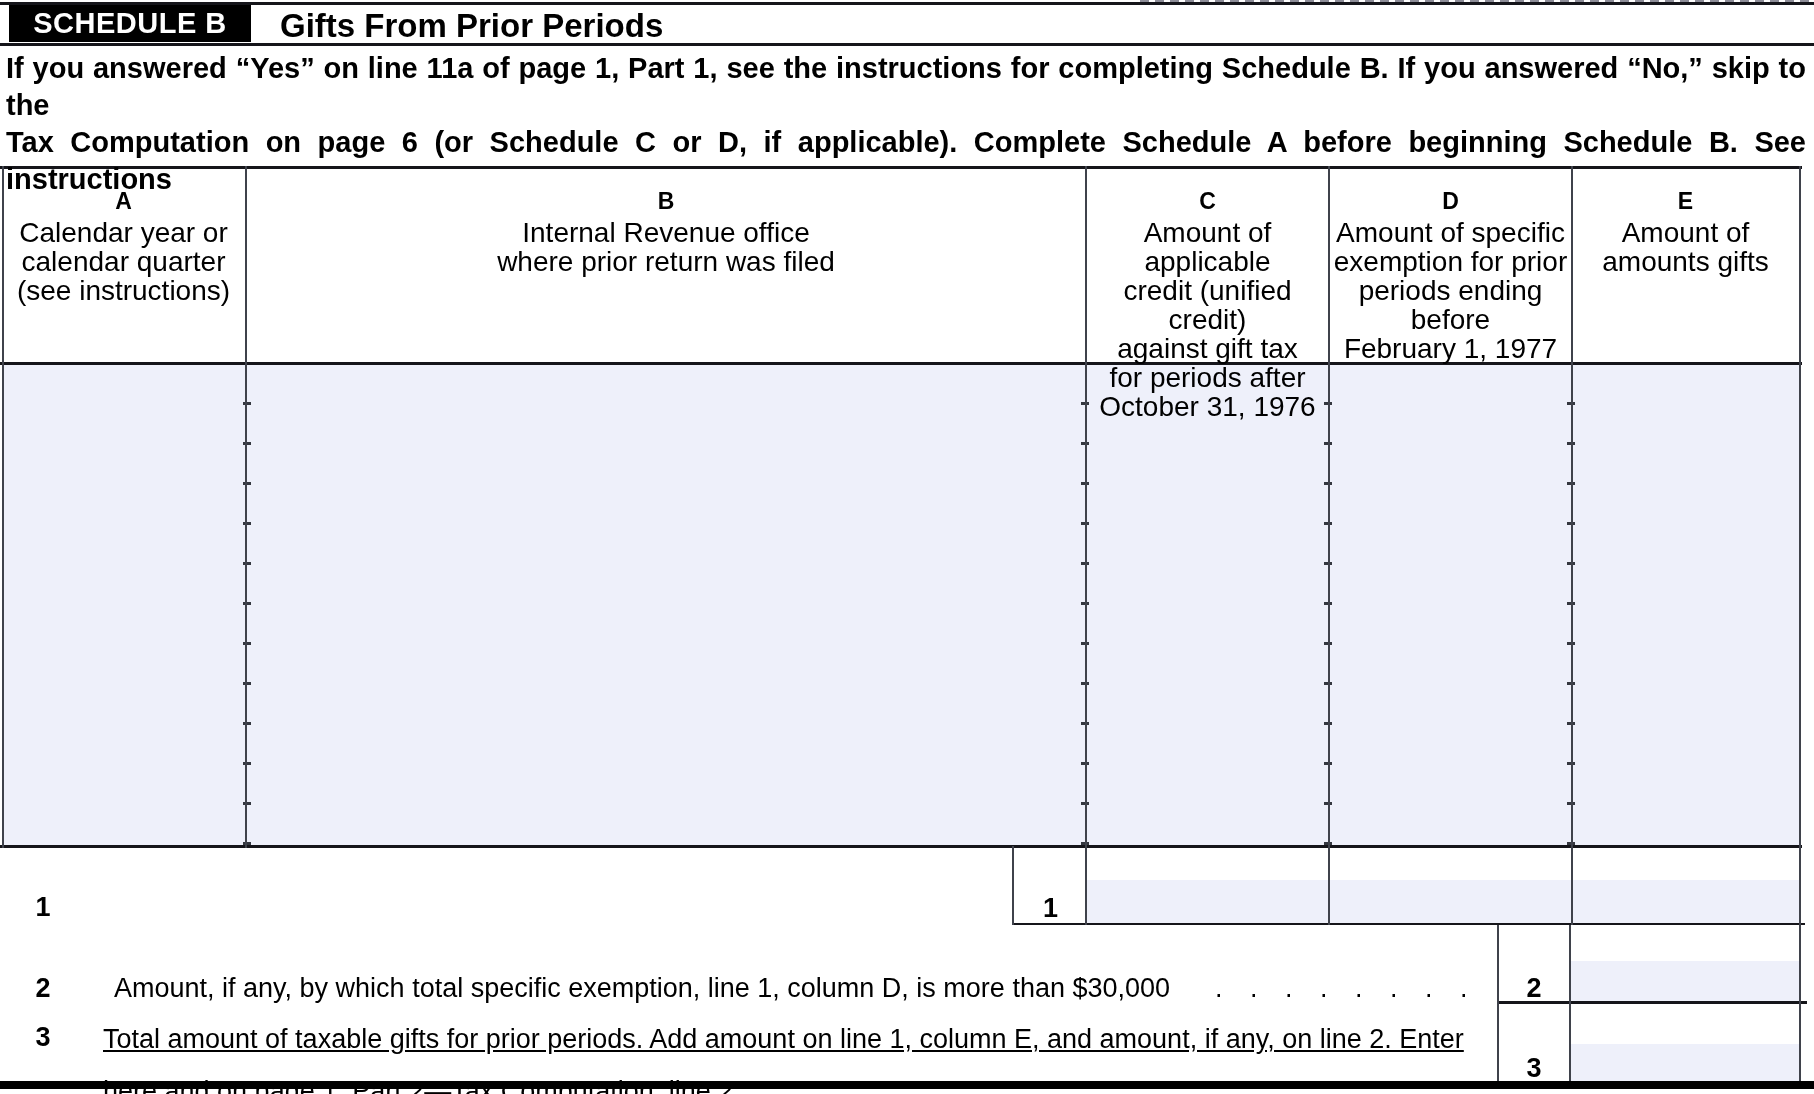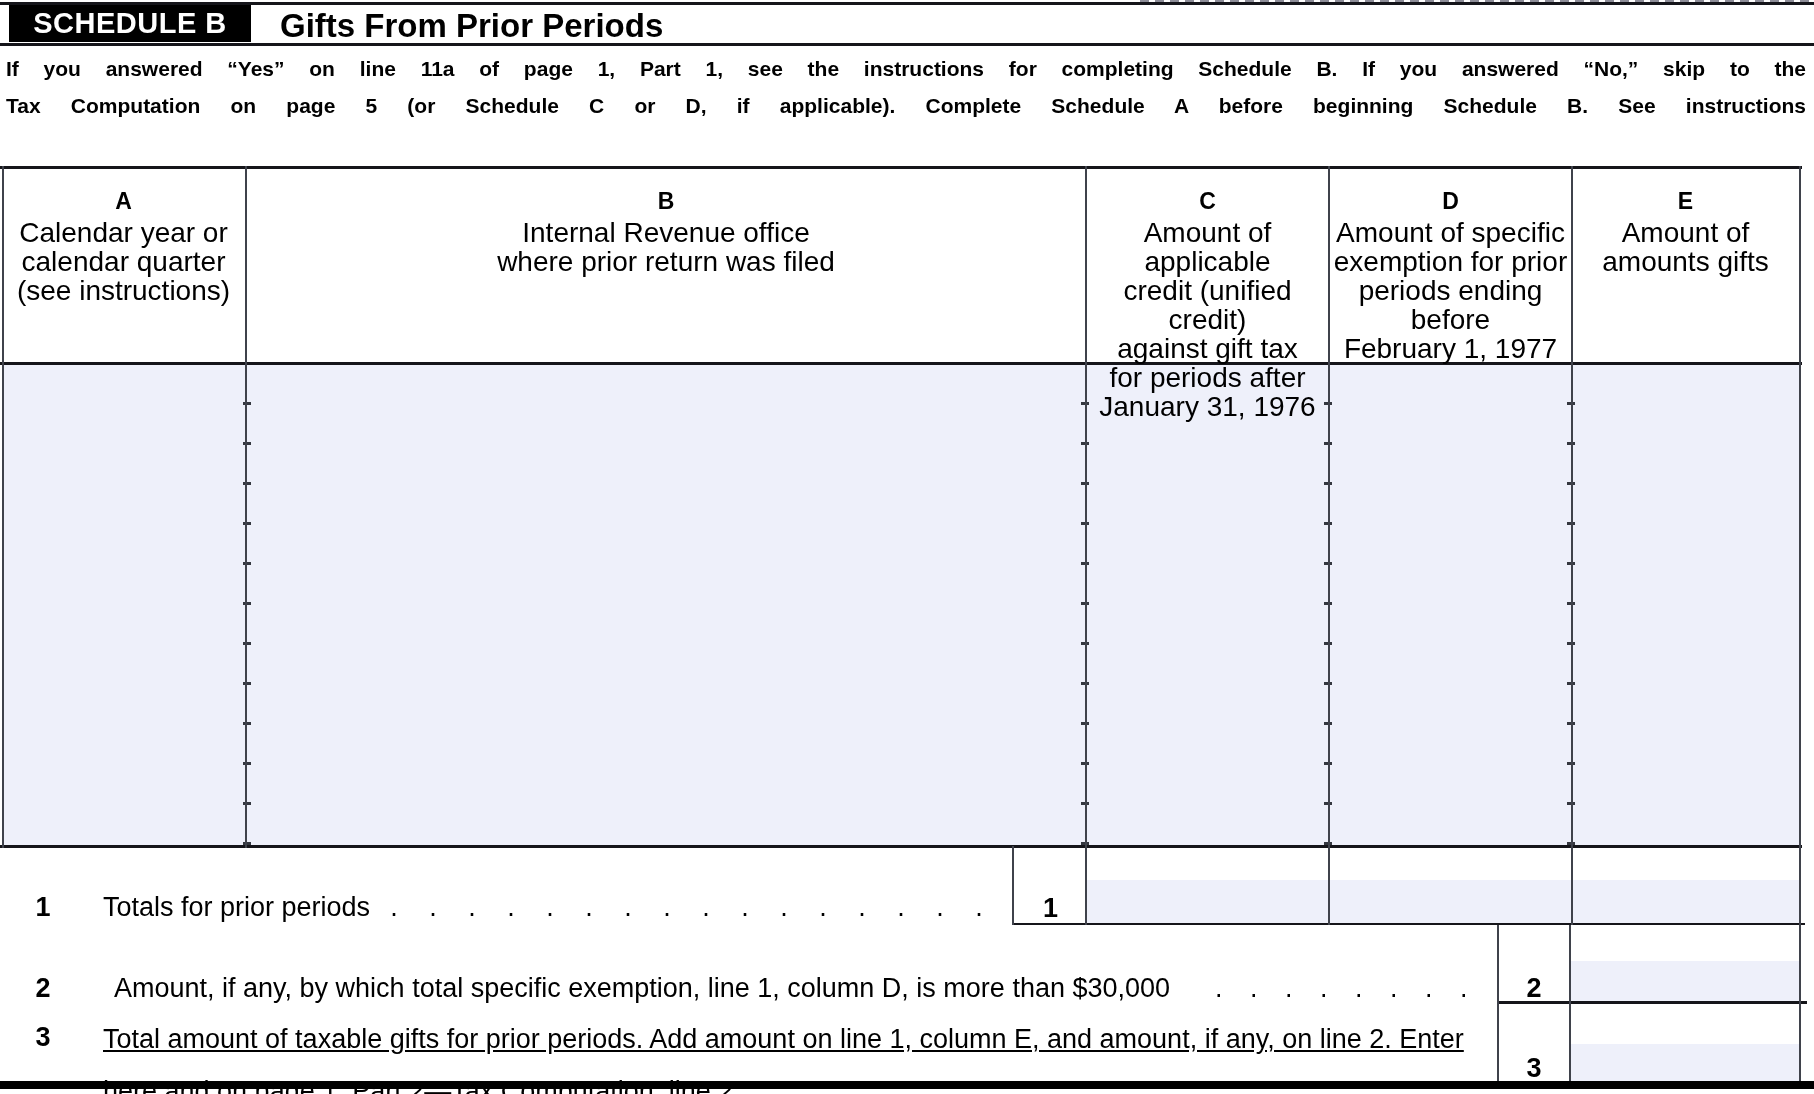--- a/index.html
+++ b/index.html
@@ -24,21 +24,21 @@
     position:absolute; left:9px; top:5px; width:242px; height:37px;
     background:#000; color:#fff; display:flex; align-items:center; justify-content:center;
     font-weight:bold; font-size:29px; letter-spacing:.5px; z-index:4;
   }
   .schedule-title{
     position:absolute; left:280px; top:7px; font-weight:bold; font-size:33px; z-index:4; white-space:nowrap;
   }
   
   .instr{
     position:absolute; left:6px; top:50px; width:1800px; z-index:4;
-    font-weight:bold; font-size:21px; line-height:37px;
+    font-weight:bold; font-size:29px; line-height:37px;
   }
   .instr .stretch{text-align:justify; text-align-last:justify;}
   
   .colhead{position:absolute; top:188px; text-align:center; z-index:4;}
   .col-letter{display:block; font-weight:bold; font-size:23px; margin-bottom:3px;}
   .col-desc{display:block; font-size:28px; line-height:29px; white-space:pre-line;}
   
   .shade{position:absolute; background:#eef0fa; z-index:1;}
   
   .rowtext{position:absolute; font-size:27px; white-space:nowrap; z-index:4;}
@@ -61,21 +61,21 @@
   <div class="hline" style="left:0; top:2px; width:1814px; height:3px;"></div>
 
   <div class="schedule-box">
     <span>SCHEDULE B</span>
   </div>
   <div class="schedule-title">Gifts From Prior Periods</div>
   <div class="hline" style="left:0; top:43px; width:1814px; height:3px;"></div>
 
   <div class="instr">
     <div class="stretch">If you answered “Yes” on line 11a of page 1, Part 1, see the instructions for completing Schedule B. If you answered “No,” skip to the</div>
-    <div class="stretch">Tax Computation on page 5 (or Schedule C or D, if applicable). Complete Schedule A before beginning Schedule B. See instructions</div>
+    <div class="stretch">Tax Computation on page 6 (or Schedule C or D, if applicable). Complete Schedule A before beginning Schedule B. See instructions</div>
   </div>
 
   <div class="shade" style="left:2px; top:365px; width:1798px; height:480px;"></div>
   <div class="shade" style="left:1087px; top:880px; width:713px; height:43px;"></div>
   <div class="shade" style="left:1571px; top:961px; width:229px; height:40px;"></div>
   <div class="shade" style="left:1571px; top:1044px; width:229px; height:37px;"></div>
 
   <div class="ticks" style="left:243px;"></div>
   <div class="ticks" style="left:1081px;"></div>
   <div class="ticks" style="left:1324px;"></div>
@@ -108,39 +108,36 @@
     <span class="col-letter">B</span>
     <span class="col-desc">Internal Revenue office
 where prior return was filed</span>
   </div>
   <div class="colhead" style="left:1087px; width:241px;">
     <span class="col-letter">C</span>
     <span class="col-desc">Amount of applicable
 credit (unified credit)
 against gift tax
 for periods after
-January 31, 1976</span>
+October 31, 1976</span>
   </div>
   <div class="colhead" style="left:1330px; width:241px;">
     <span class="col-letter">D</span>
     <span class="col-desc">Amount of specific
 exemption for prior
 periods ending before
 February 1, 1977</span>
   </div>
   <div class="colhead" style="left:1571px; width:229px;">
     <span class="col-letter">E</span>
     <span class="col-desc">Amount of
 amounts gifts</span>
   </div>
 
   <div class="rownum" style="left:26px; top:892px;">1</div>
-  <div class="rowtext" style="left:103px; top:892px;">
-    <span>Totals for prior periods</span><span class="leaders" style="margin-left:20px; word-spacing:24px;">. . . . . . . . . . . . . . . .</span>
-  </div>
   <div class="boxnum" style="left:1014px; top:893px; width:73px;">1</div>
 
   <div class="rownum" style="left:26px; top:973px;">2</div>
   <div class="rowtext" style="left:114px; top:973px;">
     <span>Amount, if any, by which total specific exemption, line 1, column D, is more than $30,000</span><span class="leaders" style="margin-left:45px; word-spacing:20px;">. . . . . . . .</span>
   </div>
   <div class="boxnum" style="left:1499px; top:973px; width:70px;">2</div>
 
   <div class="rownum" style="left:26px; top:1022px;">3</div>
   <div class="rowtext" style="left:103px; top:1024px;text-decoration:underline;">Total amount of taxable gifts for prior periods. Add amount on line 1, column E, and amount, if any, on line 2. Enter</div>

